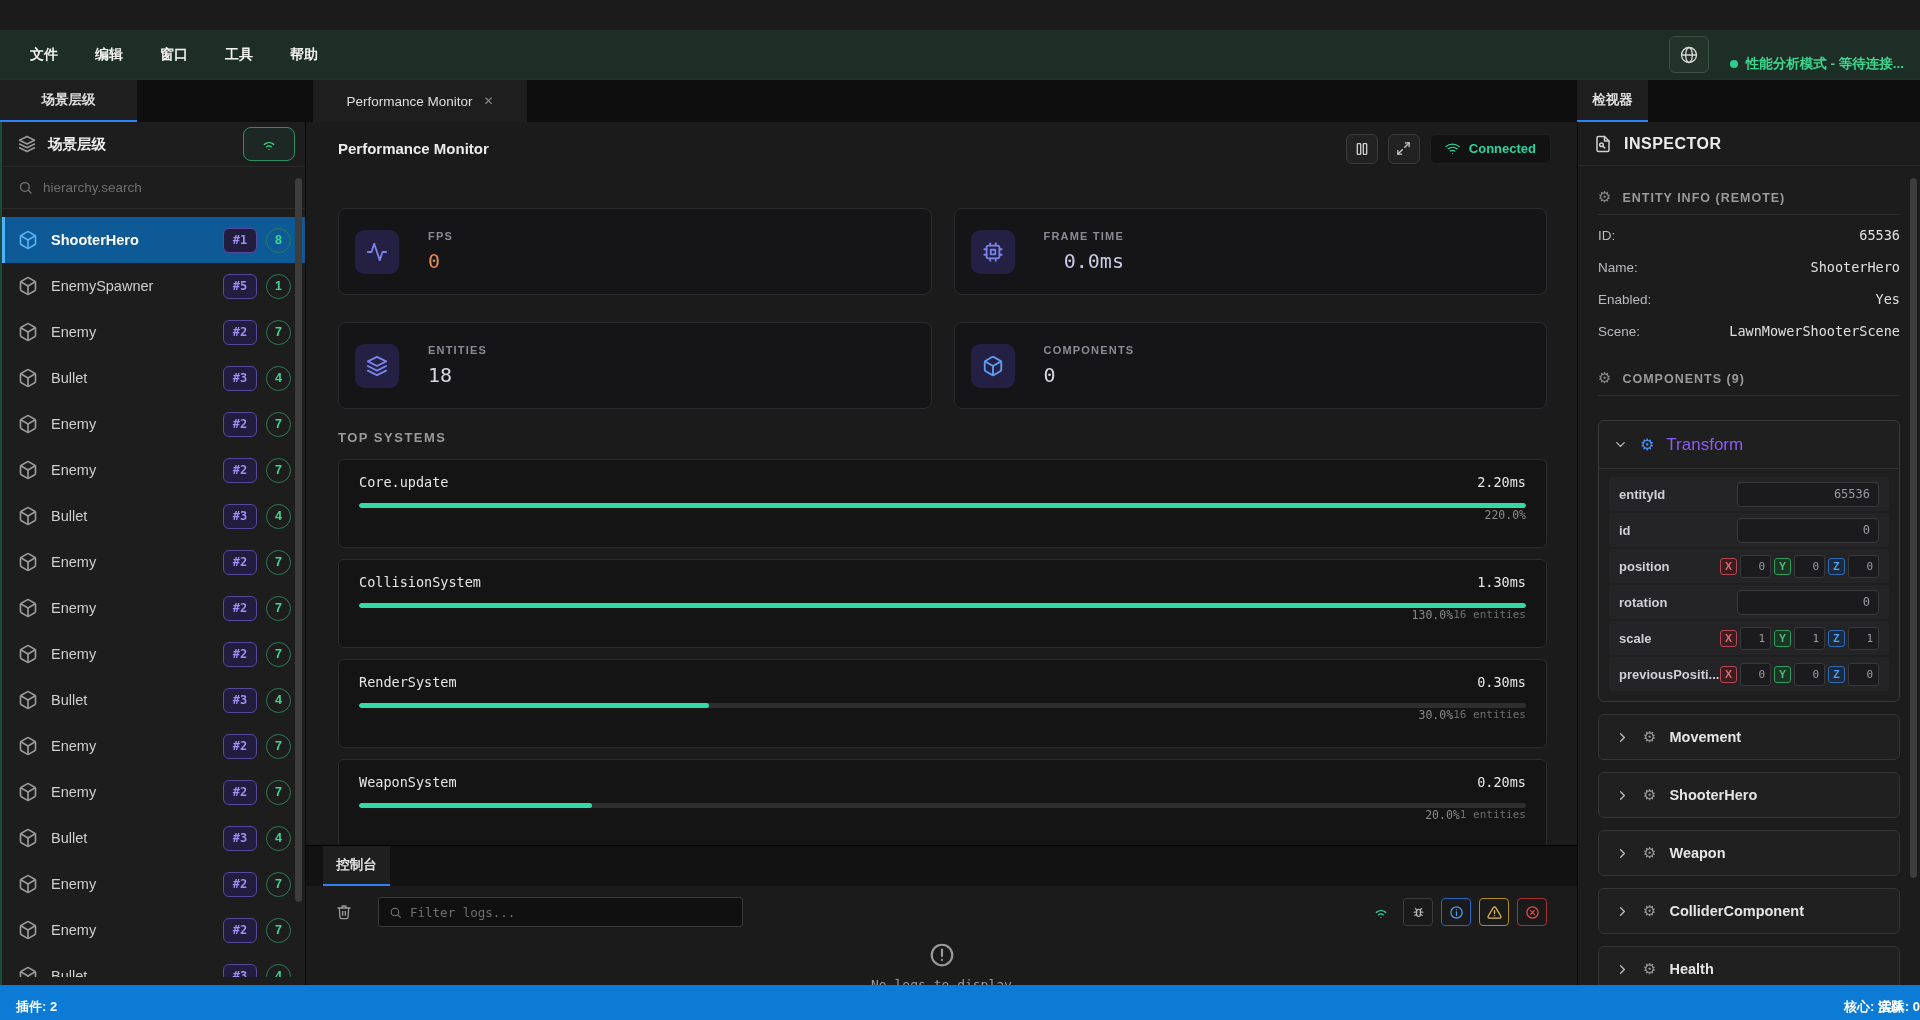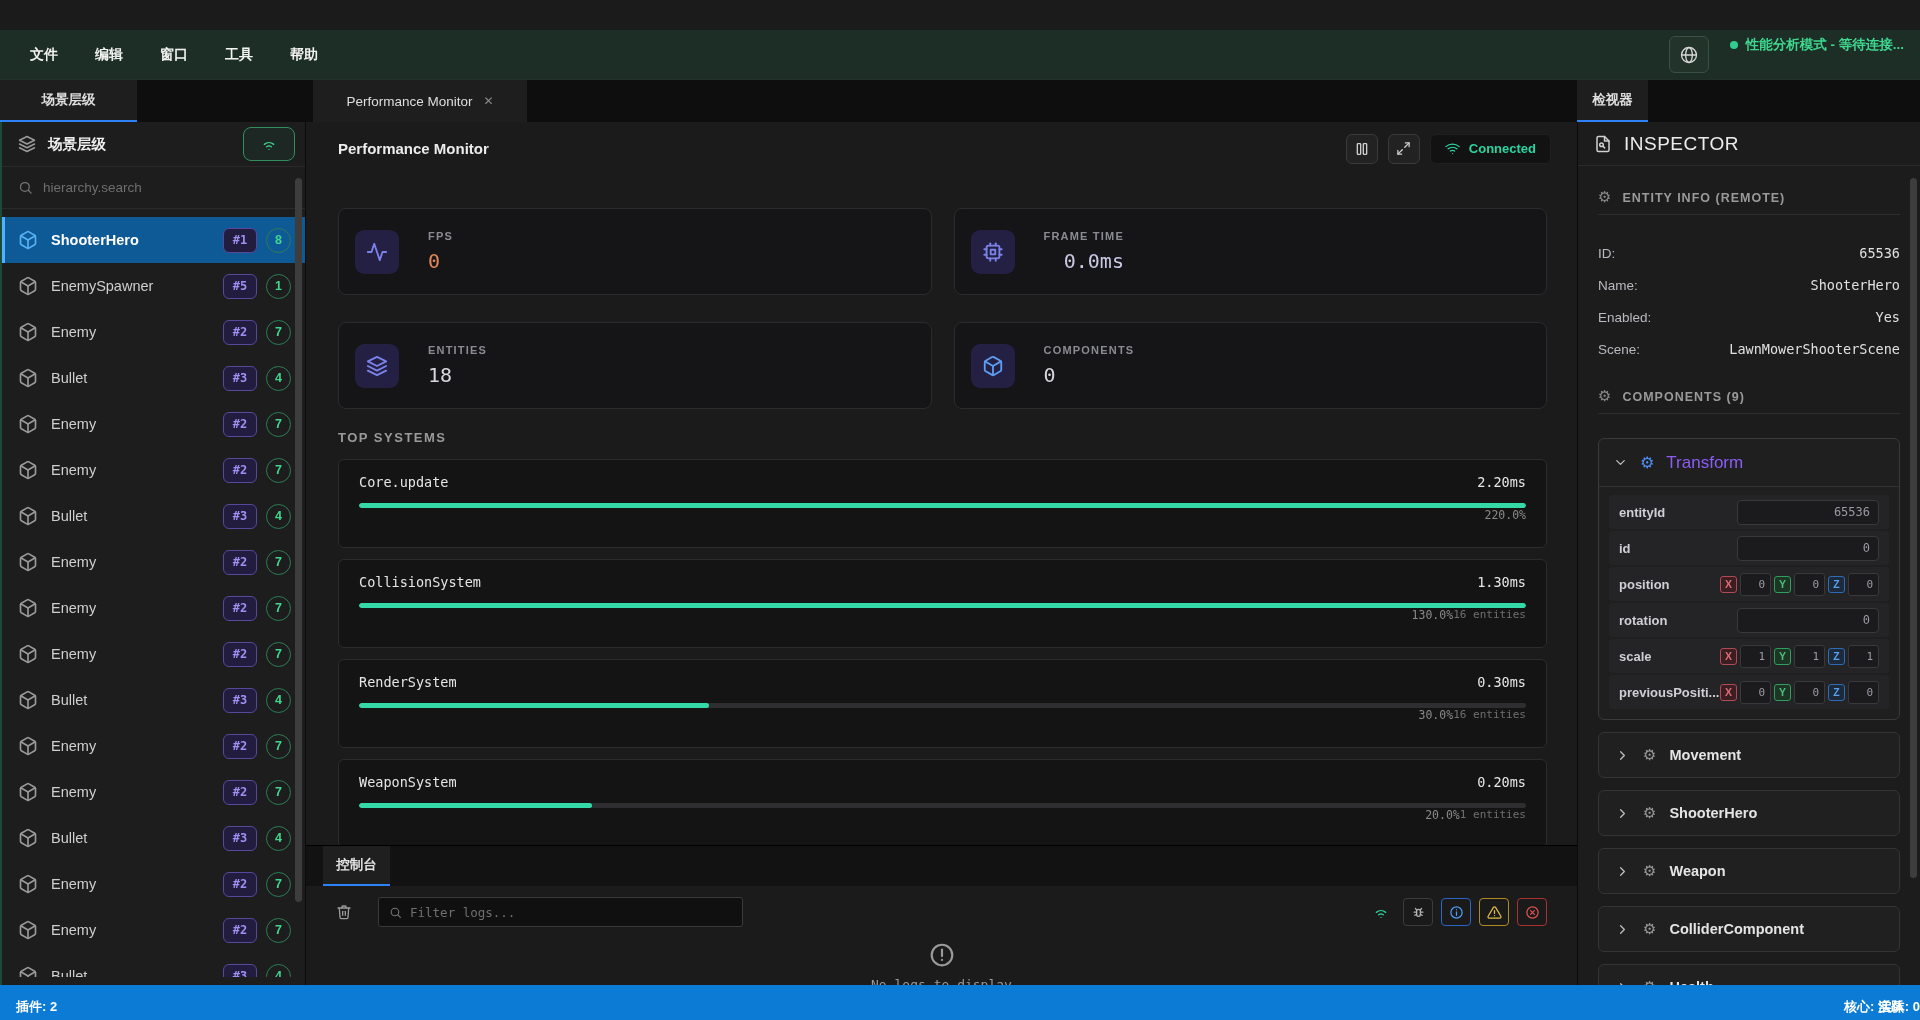--- a/index.html
+++ b/index.html
@@ -12,21 +12,21 @@
   .app-icon{width:13px;height:13px;margin-left:9px;background:#000;border:1px solid #1f1f1f}
   .win-title{margin-left:10px;font-size:12.5px;color:#e8e8e8}
   .win-controls{margin-left:auto;display:flex;height:100%}
   .wc{width:46px;height:100%;display:flex;align-items:center;justify-content:center;color:#e3e3e3;cursor:default}
   .wc svg{width:15px;height:15px;stroke-width:1.4}
 
   
   .menubar{position:absolute;top:30px;left:0;right:0;height:49px;background:#1c2e25;display:flex;align-items:center;padding:0 16px 0 30px}
   .menu-items{display:flex;gap:37px}
   .menu-item{color:#f2f2f2;font-size:14px;font-weight:700;cursor:default}
-  .menu-right{margin-left:auto;display:flex;align-items:flex-start;gap:21px}
+  .menu-right{margin-left:auto;display:flex;align-items:flex-end;gap:21px}
   .globe-btn{width:40px;height:37px;background:#223329;border:1px solid #3c5044;border-radius:6px;display:flex;align-items:center;justify-content:center;color:#d8d8d8}
   .globe-btn svg{width:20px;height:20px;stroke-width:1.6}
   .profiling{display:flex;align-items:center;gap:8px;color:#3fd68f;font-size:13.5px;font-weight:700}
   .dot{width:8px;height:8px;border-radius:50%;background:#2ecc8f}
 
   
   .tabstrip{position:absolute;top:79px;left:0;right:0;height:43px;background:#0e0e0e;border-top:1px solid #223028}
   .tab{position:absolute;top:0;height:42px;display:flex;align-items:center;justify-content:center;background:#1e1e1e;color:#dedede;font-size:13.5px;font-weight:700;gap:11px;cursor:default}
   .tab-hier{left:0;width:137px}
   .tab-main{left:313px;width:214px;font-weight:400}
@@ -96,26 +96,26 @@
   .cbtn{width:30px;height:28px;border-radius:4px;border:1px solid #3c3c3e;background:#1a1a1a;display:flex;align-items:center;justify-content:center;color:#b5b5b5}
   .cbtn.info{border-color:#2b66c4;color:#4d9ef8}
   .cbtn.warn{border-color:#b08a20;color:#e3bd4a}
   .cbtn.err{border-color:#a83232;color:#e05252}
   .console-empty{margin-top:4px;display:flex;flex-direction:column;align-items:center;color:#9a9a9a}
   .empty-text{margin-top:9px;font-family:"DejaVu Sans Mono",monospace;font-size:13px;color:#9a9a9a}
 
   
   .inspector{position:absolute;left:1577px;top:122px;width:343px;height:863px;background:#1c1c1c;border-left:1px solid #0a0a0a;overflow:hidden}
   .insp-header{height:44px;display:flex;align-items:center;gap:12px;padding:0 16px;border-bottom:1px solid #2a2a2a;color:#d0d0d0}
-  .insp-title{font-size:19px;font-weight:400;letter-spacing:.5px;color:#ececec}
+  .insp-title{font-size:16px;font-weight:700;letter-spacing:.5px;color:#ececec}
   .insp-body{padding:0 20px}
   .section-head{margin-top:24px;display:flex;align-items:center;gap:10px;color:#9a9a9a;font-size:12.5px;font-weight:700;letter-spacing:1px}
   .gear{font-family:"DejaVu Sans",sans-serif;font-size:15px;color:#8a8a8a;line-height:1}
   .section-div{margin-top:9px;height:1px;background:#2e2e2e}
-  .fields{margin-top:22px}
+  .fields{margin-top:4px}
   .field-row{height:32px;display:flex;align-items:center}
   .f-label{color:#b9b9c1;font-size:13.5px}
   .f-value{margin-left:auto;font-family:"DejaVu Sans Mono",monospace;font-size:13.5px;color:#e0e0e0}
   .comp-card{margin-top:24px;border:1px solid #3a3a3a;border-radius:6px;background:#1f1f1f;overflow:hidden}
   .comp-head{height:48px;display:flex;align-items:center;gap:12px;padding:0 14px;border-bottom:1px solid #323232}
   .chev{color:#c0c0c0;display:flex}
   .comp-head .gear{color:#4d8ef5;font-size:16px}
   .comp-name{font-size:17px;font-weight:400;color:#8b5cf6}
   .comp-body{padding:8px 10px}
   .t-row{height:34px;margin-bottom:2px;background:#242426;border-radius:3px;display:flex;align-items:center;padding:0 10px}

